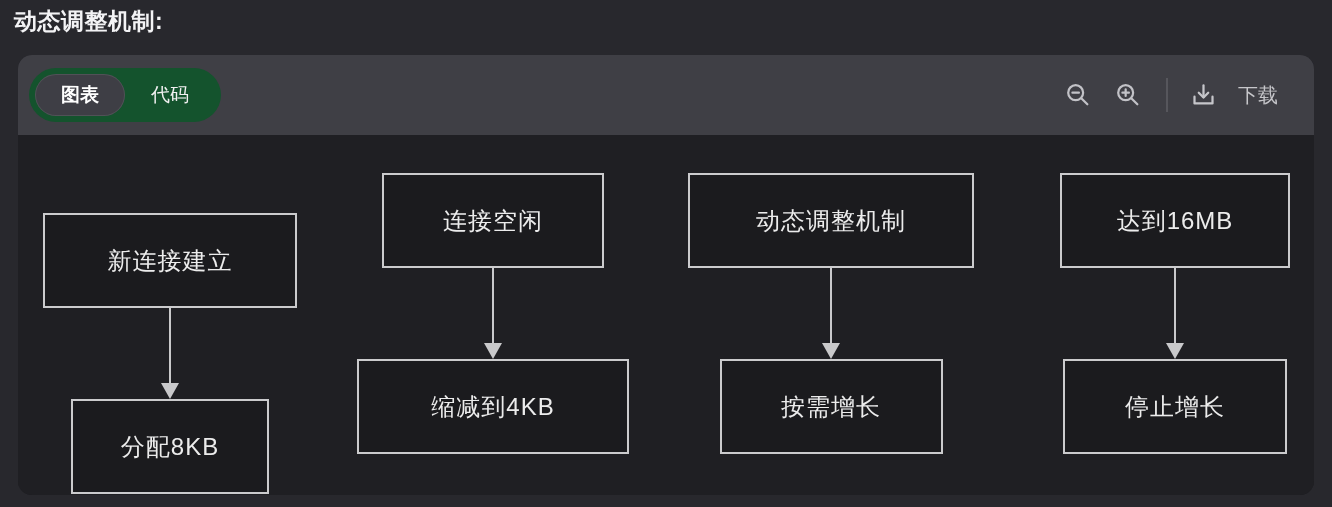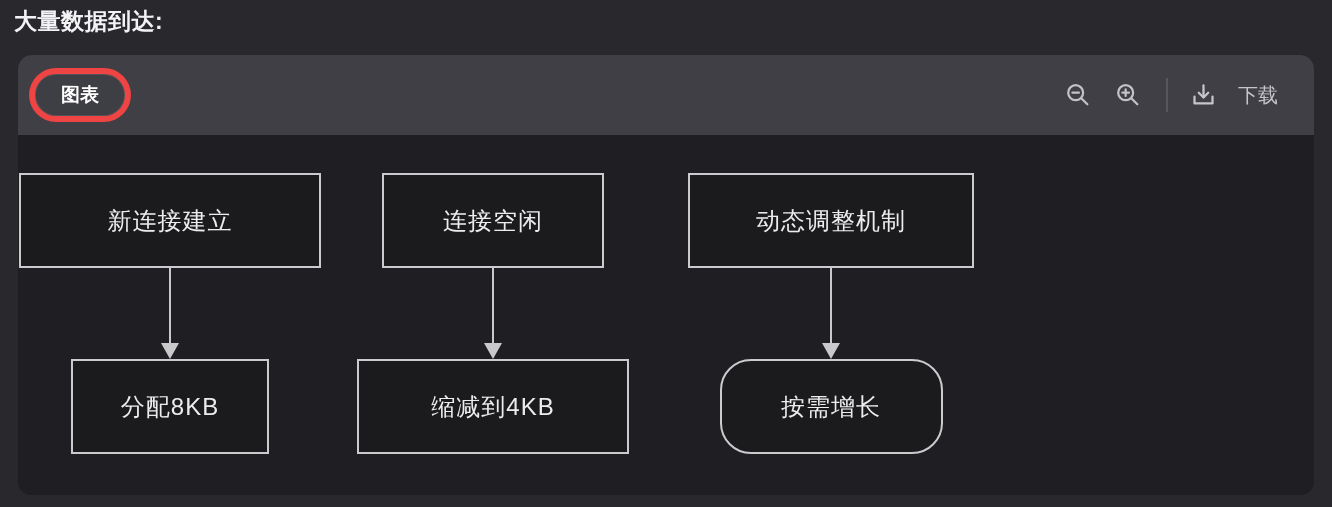--- a/index.html
+++ b/index.html
@@ -27,21 +27,21 @@
   }
   .toolbar {
     height: 80px;
     background: #3f3f45;
     display: flex;
     align-items: center;
     justify-content: space-between;
     padding: 0 34px 0 11px;
   }
   .tab-group {
-    background: #ef4444;
+    background: #14532d;
     border-radius: 27px;
     height: 54px;
     display: flex;
     align-items: center;
     padding: 0 6px;
   }
   .tab {
     height: 42px;
     min-width: 90px;
     padding: 0 26px;
@@ -133,28 +133,29 @@
   .flow-arrow .head {
     width: 0; height: 0;
     border-left: 9px solid transparent;
     border-right: 9px solid transparent;
     border-top: 16px solid #c9c9cb;
   }
 </style>
 </head>
 <body>
 
-<div class="page-title">大量数据到达:</div>
+<div class="page-title">动态调整机制:</div>
 
 <div class="panel">
 
   <div class="toolbar">
 
     <div class="tab-group">
       <button class="tab active">图表</button>
+      <button class="tab">代码</button>
     </div>
 
     <div class="tools">
       <button class="icon-btn">
         <svg width="28" height="28" viewBox="0 0 24 24" fill="none" stroke="#c2c2c7" stroke-width="1.9" stroke-linecap="round">
           <circle cx="10" cy="10" r="6.4"></circle>
           <line x1="15" y1="15" x2="20" y2="20"></line>
           <line x1="7.2" y1="10" x2="12.8" y2="10"></line>
         </svg>
       </button>
@@ -175,21 +176,21 @@
         </svg>
         <span>下载</span>
       </button>
     </div>
 
   </div>
 
   <div class="canvas">
 
     <div class="flow-col" style="left:152px;">
-      <div class="flow-node" style="width:302px;">新连接建立</div>
+      <div class="flow-node" style="width:254px;margin-top:40px;">新连接建立</div>
       <div class="flow-arrow">
           <div class="shaft"></div>
           <div class="head"></div>
         </div>
       <div class="flow-node" style="width:198px;">分配8KB</div>
     </div>
 
     <div class="flow-col" style="left:475px;">
       <div class="flow-node" style="width:222px;">连接空闲</div>
       <div class="flow-arrow">
@@ -198,19 +199,27 @@
         </div>
       <div class="flow-node" style="width:272px;">缩减到4KB</div>
     </div>
 
     <div class="flow-col" style="left:813px;">
       <div class="flow-node" style="width:286px;">动态调整机制</div>
       <div class="flow-arrow">
           <div class="shaft"></div>
           <div class="head"></div>
         </div>
-      <div class="flow-node" style="width:223px;border-radius:31px;">按需增长</div>
-    </div>
-
+      <div class="flow-node" style="width:223px;">按需增长</div>
+    </div>
+
+    <div class="flow-col" style="left:1157px;">
+      <div class="flow-node" style="width:230px;">达到16MB</div>
+      <div class="flow-arrow">
+          <div class="shaft"></div>
+          <div class="head"></div>
+        </div>
+      <div class="flow-node" style="width:224px;">停止增长</div>
+    </div>
 
   </div>
 
 </div>
 
 </body></html>

